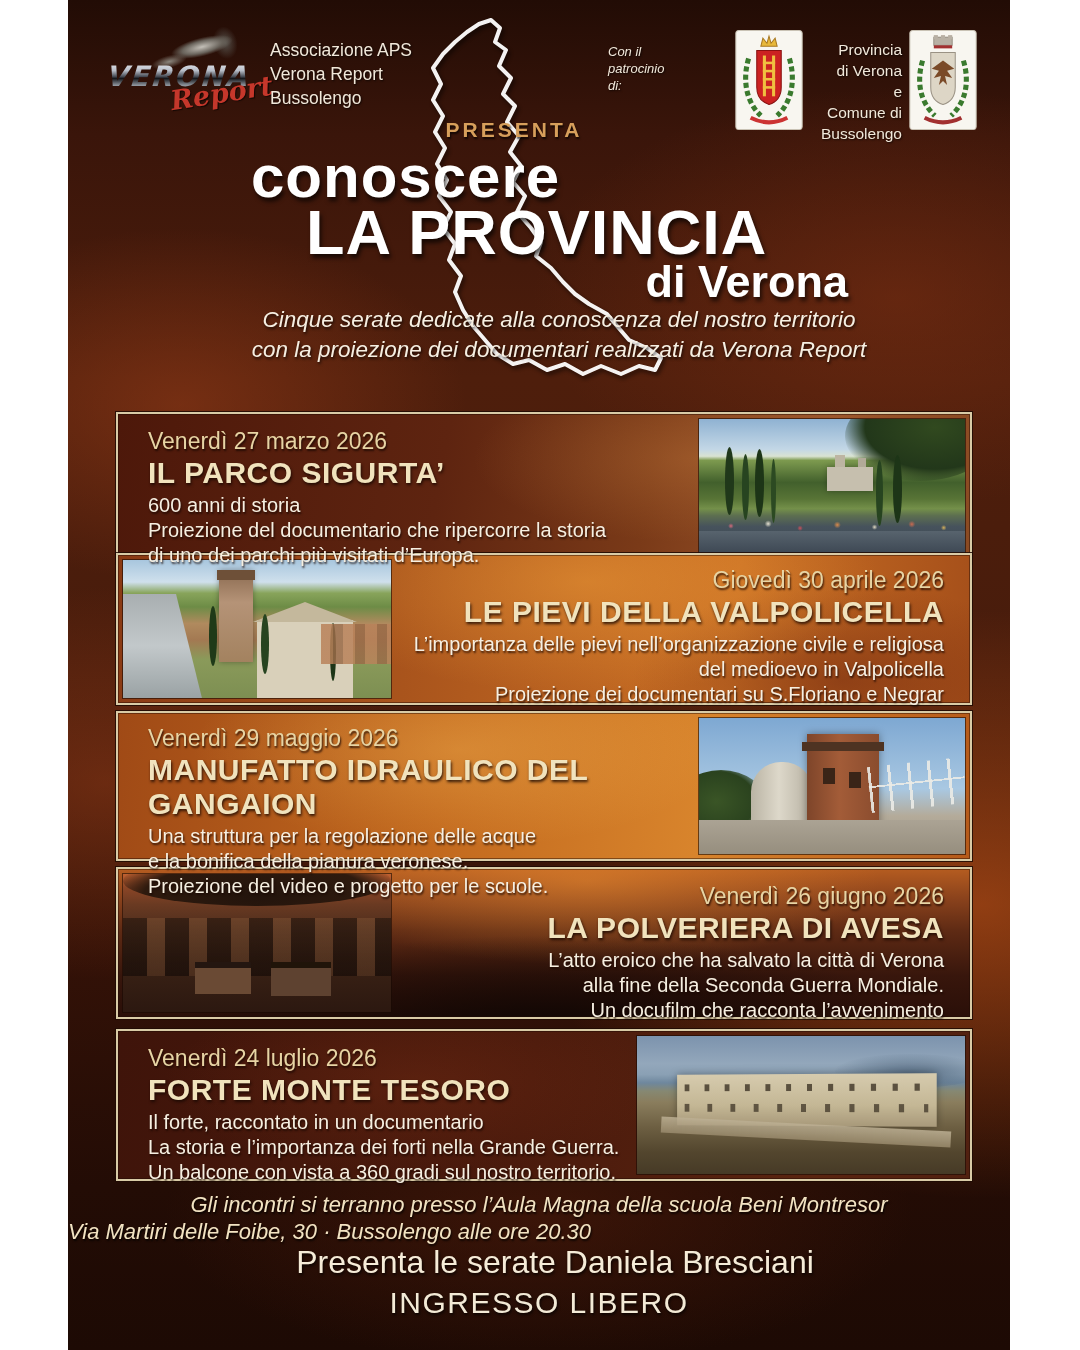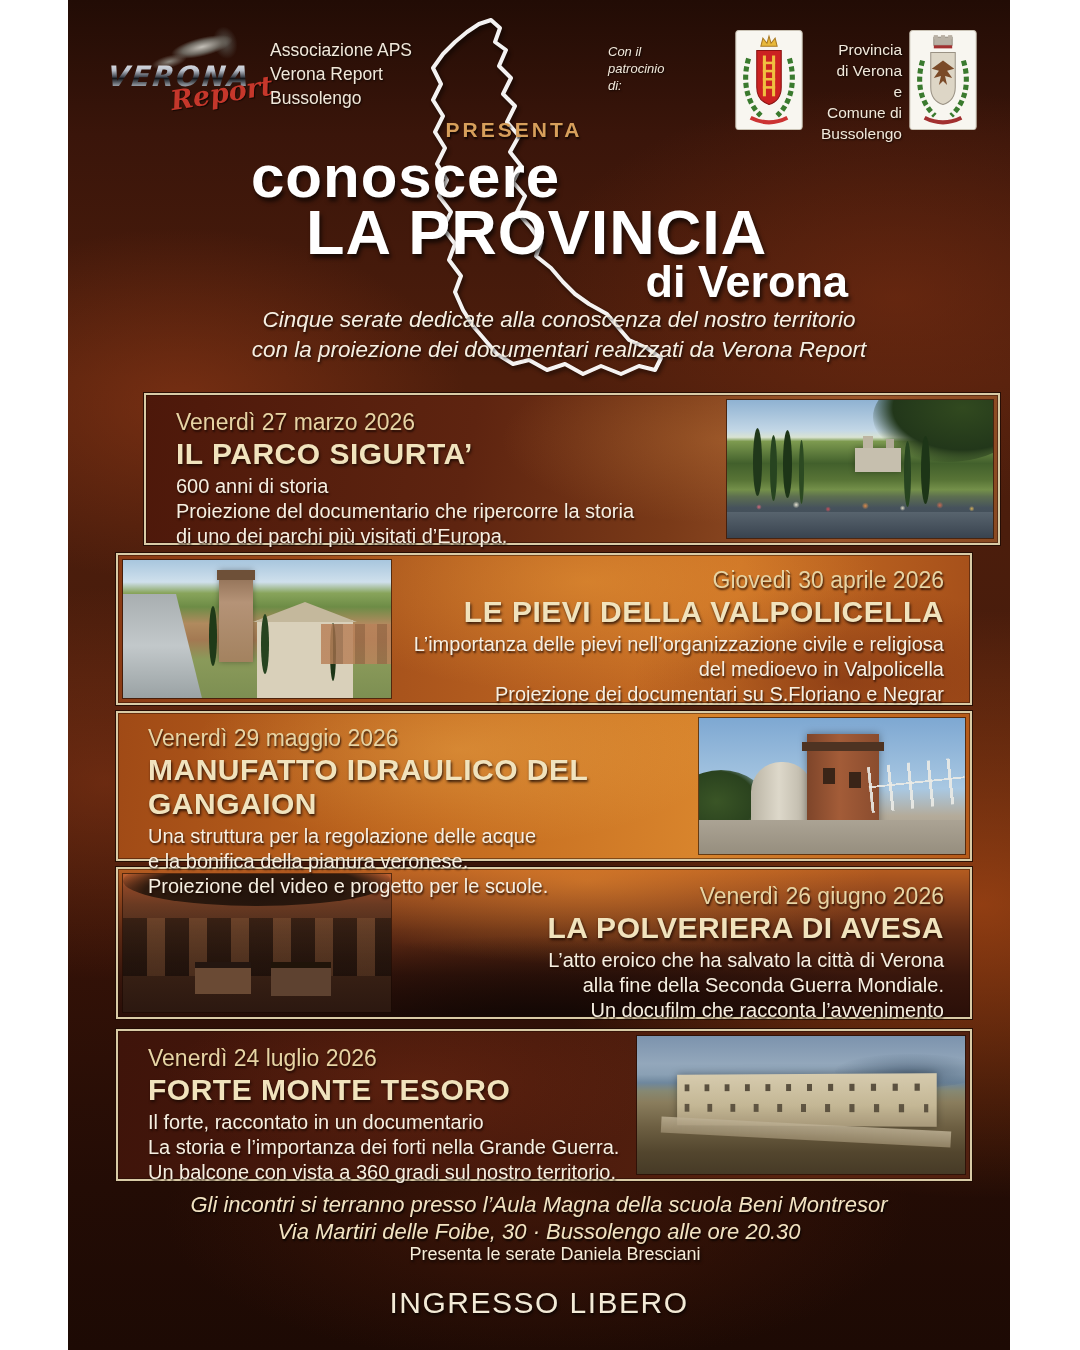--- a/index.html
+++ b/index.html
@@ -45,23 +45,23 @@
     color:#d79f5b;font-size:21px;font-weight:bold;letter-spacing:3px;text-shadow:1px 2px 2px rgba(0,0,0,.7);}
   .t1{position:absolute;left:183px;top:142px;z-index:2;color:#ffffff;font-size:60px;font-weight:bold;letter-spacing:1px;text-shadow:2px 4px 4px rgba(0,0,0,.65);}
   .t2{position:absolute;left:238px;top:196px;z-index:2;color:#ffffff;font-size:63px;font-weight:bold;letter-spacing:1px;text-shadow:2px 4px 4px rgba(0,0,0,.65);}
   .t3{position:absolute;left:400px;top:256px;width:380px;text-align:right;z-index:2;color:#ffffff;font-size:45px;font-weight:bold;text-shadow:2px 4px 4px rgba(0,0,0,.65);}
   .subtitle{position:absolute;left:0;top:305px;width:942px;text-align:center;z-index:2;color:#f6efe2;
     font-size:22.5px;font-style:italic;line-height:1.32;text-shadow:1px 2px 3px rgba(0,0,0,.7);margin-left:20px;}
 
   
   .card{position:absolute;left:48px;width:856px;box-sizing:border-box;border:2px solid #d9cba6;
     box-shadow:0 0 0 1px rgba(30,10,4,.85), inset 0 0 0 1px rgba(30,10,4,.45);}
-  .c1{top:393px;height:152px;background:
+  .c1{top:412px;height:152px;background:
       radial-gradient(ellipse 320px 120px at 68% 30%, rgba(215,140,70,.30), transparent 70%),
-      linear-gradient(100deg,#4d180a 0%,#5e2410 38%,#7a3a18 62%,#9a542a 82%,#8a4a22 100%); margin-left: 28px;}
+      linear-gradient(100deg,#4d180a 0%,#5e2410 38%,#7a3a18 62%,#9a542a 82%,#8a4a22 100%);}
   .c2{top:553px;height:152px;background:
       radial-gradient(ellipse 420px 160px at 55% 18%, rgba(245,165,60,.45), transparent 70%),
       radial-gradient(ellipse 300px 140px at 85% 85%, rgba(110,38,14,.55), transparent 70%),
       linear-gradient(95deg,#8a3a14 0%,#b05a1e 42%,#c96f24 72%,#a54f1a 100%);}
   .c3{top:711px;height:150px;background:
       radial-gradient(ellipse 380px 140px at 40% 25%, rgba(250,190,90,.35), transparent 70%),
       linear-gradient(95deg,#a04a16 0%,#c2691e 38%,#d8842c 68%,#b65a1a 100%);}
   .c4{top:867px;height:152px;background:
       radial-gradient(ellipse 520px 130px at 50% 108%, rgba(12,5,3,.9), transparent 72%),
       radial-gradient(ellipse 420px 120px at 55% 8%, rgba(246,152,52,.45), transparent 70%),
@@ -142,22 +142,22 @@
     background:linear-gradient(180deg,#d6cbae 0%,#c4b795 60%,#a8997a 100%);box-shadow:0 0 8px rgba(0,0,0,.35);}
   .p5 .fort:before{content:"";position:absolute;left:8px;top:10px;right:8px;height:7px;
     background:repeating-linear-gradient(90deg,rgba(70,60,45,.85) 0 5px,transparent 5px 21px);}
   .p5 .fort:after{content:"";position:absolute;left:8px;top:30px;right:8px;height:8px;
     background:repeating-linear-gradient(90deg,rgba(70,60,45,.8) 0 5px,transparent 5px 24px);}
   .p5 .rampart{position:absolute;left:24px;top:88px;width:290px;height:16px;transform:rotate(3deg);
     background:linear-gradient(180deg,#bdb094 0%,#99real 100%);background:linear-gradient(180deg,#bdb094 0%,#998a6c 100%);opacity:.85;}
 
   
   .f1{position:absolute;left:0;top:1192px;width:942px;text-align:center;color:#f2e3c2;font-size:22px;font-style:italic;text-shadow:1px 2px 2px rgba(0,0,0,.75);}
-  .f2{position:absolute;left:0;top:1219px;width:942px;text-align:center;color:#f2e3c2;font-size:22px;font-style:italic;text-shadow:1px 2px 2px rgba(0,0,0,.75);}
-  .f3{position:absolute;left:0;top:1244px;width:974px;text-align:center;color:#f6ecd8;font-size:18px;text-shadow:1px 2px 3px rgba(0,0,0,.75);}
+  .f2{position:absolute;left:0;top:1219px;width:942px;color:#f2e3c2;font-size:22px;font-style:italic;text-shadow:1px 2px 2px rgba(0,0,0,.75);}
+  .f3{position:absolute;left:0;top:1244px;width:974px;text-align:center;color:#f6ecd8;font-size:32px;text-shadow:1px 2px 3px rgba(0,0,0,.75);}
   .f4{position:absolute;left:0;top:1286px;width:942px;text-align:center;color:#f3ead6;font-size:30px;letter-spacing:1.5px;text-shadow:1px 2px 3px rgba(0,0,0,.75);}
 </style>
 </head>
 <body>
 
 <div class="page">
   <div class="poster">
 
     <svg class="province-map" viewBox="0 0 310 375">
       <path d="M88,6 L97,14 92,28 103,36 96,52 108,64 100,80 112,92 104,108 116,122 107,138 118,152 110,168 122,182 114,198 128,214 138,228 133,242 148,254 160,268 172,280 186,290 204,300 214,312 226,326 244,334 258,344 252,356 236,352 218,360 198,352 180,360 162,350 144,356 126,346 110,350 94,340 82,326 70,312 60,296 52,278 58,262 46,246 52,230 40,214 48,198 36,182 44,166 34,150 42,134 32,118 40,102 30,86 38,70 30,54 40,40 52,28 64,18 76,10 Z" fill="none" stroke="#ffffff" stroke-width="4" stroke-linejoin="round"></path>

